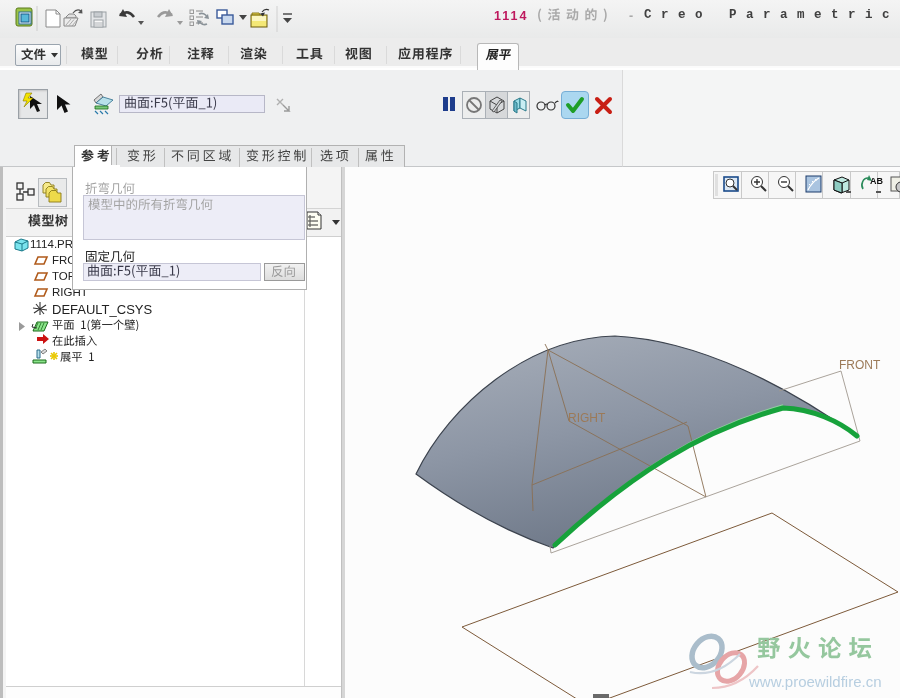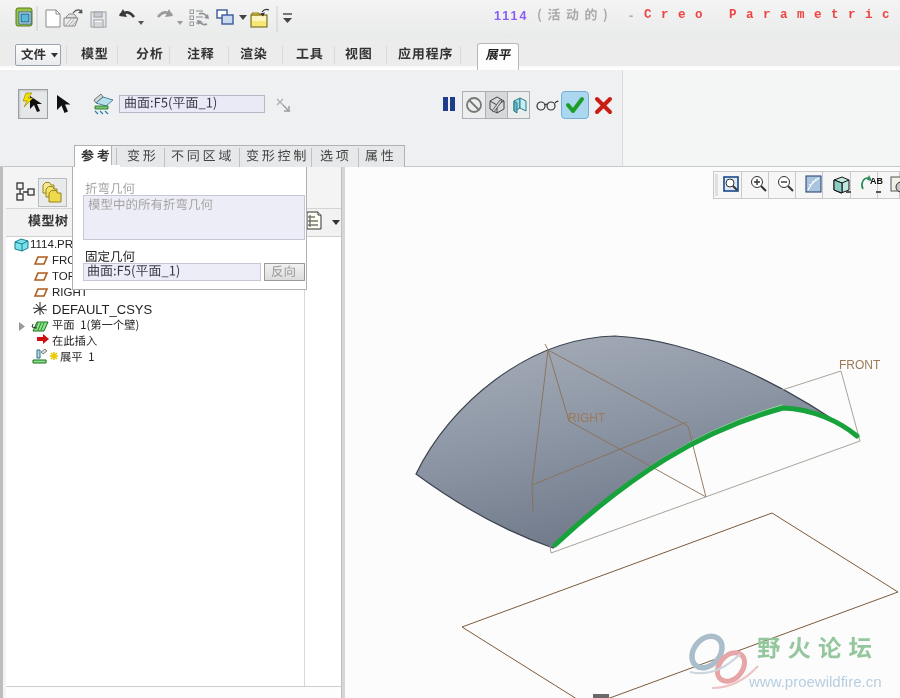--- a/index.html
+++ b/index.html
@@ -56,23 +56,23 @@
 
 <path d="M252 13 h7 l2 3 h-9 z" fill="#e8d44a" stroke="#8a7a1a"></path>
 <rect x="251" y="15" width="16" height="12" fill="#f4e876" stroke="#6a5a0a"></rect>
 <rect x="252" y="16" width="14" height="5" fill="#fbf6c0"></rect>
 <path d="M262 12 q3 -4 7 -2" fill="none" stroke="#333" stroke-width="1.2"></path>
     <path d="M260 13.5 l5 -1 -2 4 z" fill="#333"></path>
 <line x1="277" y1="6" x2="277" y2="32" stroke="#d0d0d0"></line>
 <line x1="283" y1="14" x2="292" y2="14" stroke="#444" stroke-width="1.4"></line>
 <path d="M283 18 l9 0 -4.5 5 z" fill="#444"></path>
 </svg>
-<div class="abs" style="left:494px;top:9px;color:#8b5cf6;font-weight:bold;font-size:12.5px;letter-spacing:2px;white-space:nowrap">1114</div>
+<div class="abs" style="left:494px;top:9px;color:#be185d;font-weight:bold;font-size:12.5px;letter-spacing:2px;white-space:nowrap">1114</div>
 <div class="abs" style="left:629px;top:9px;color:#a9a9a9;font-weight:bold;font-size:12.5px">-</div>
-<div class="abs" style="left:644px;top:8px;width:256px;overflow:hidden;color:#ef4444;font-weight:bold;font-size:12.5px;letter-spacing:9.5px;white-space:nowrap;font-family:'Liberation Mono',monospace">Creo Parametric</div>
+<div class="abs" style="left:644px;top:8px;width:256px;overflow:hidden;color:#404040;font-weight:bold;font-size:12.5px;letter-spacing:9.5px;white-space:nowrap;font-family:'Liberation Mono',monospace">Creo Parametric</div>
 <div class="abs" style="left:15px;top:44px;width:46px;height:22px;border:1px solid #9aa4ae;background:linear-gradient(#fdfdfd,#e8eaec);border-radius:2px"></div>
 <svg class="abs" style="left:51px;top:53px" width="8" height="6">
     <path d="M0 0 l7 0 -3.5 4.5 z" fill="#333"></path>
   </svg>
 <div class="abs" style="left:66px;top:46px;width:1px;height:18px;background:#dadada"></div>
 <div class="abs" style="left:117px;top:46px;width:1px;height:18px;background:#dadada"></div>
 <div class="abs" style="left:169px;top:46px;width:1px;height:18px;background:#dadada"></div>
 <div class="abs" style="left:228px;top:46px;width:1px;height:18px;background:#dadada"></div>
 <div class="abs" style="left:282px;top:46px;width:1px;height:18px;background:#dadada"></div>
 <div class="abs" style="left:334px;top:46px;width:1px;height:18px;background:#dadada"></div>

